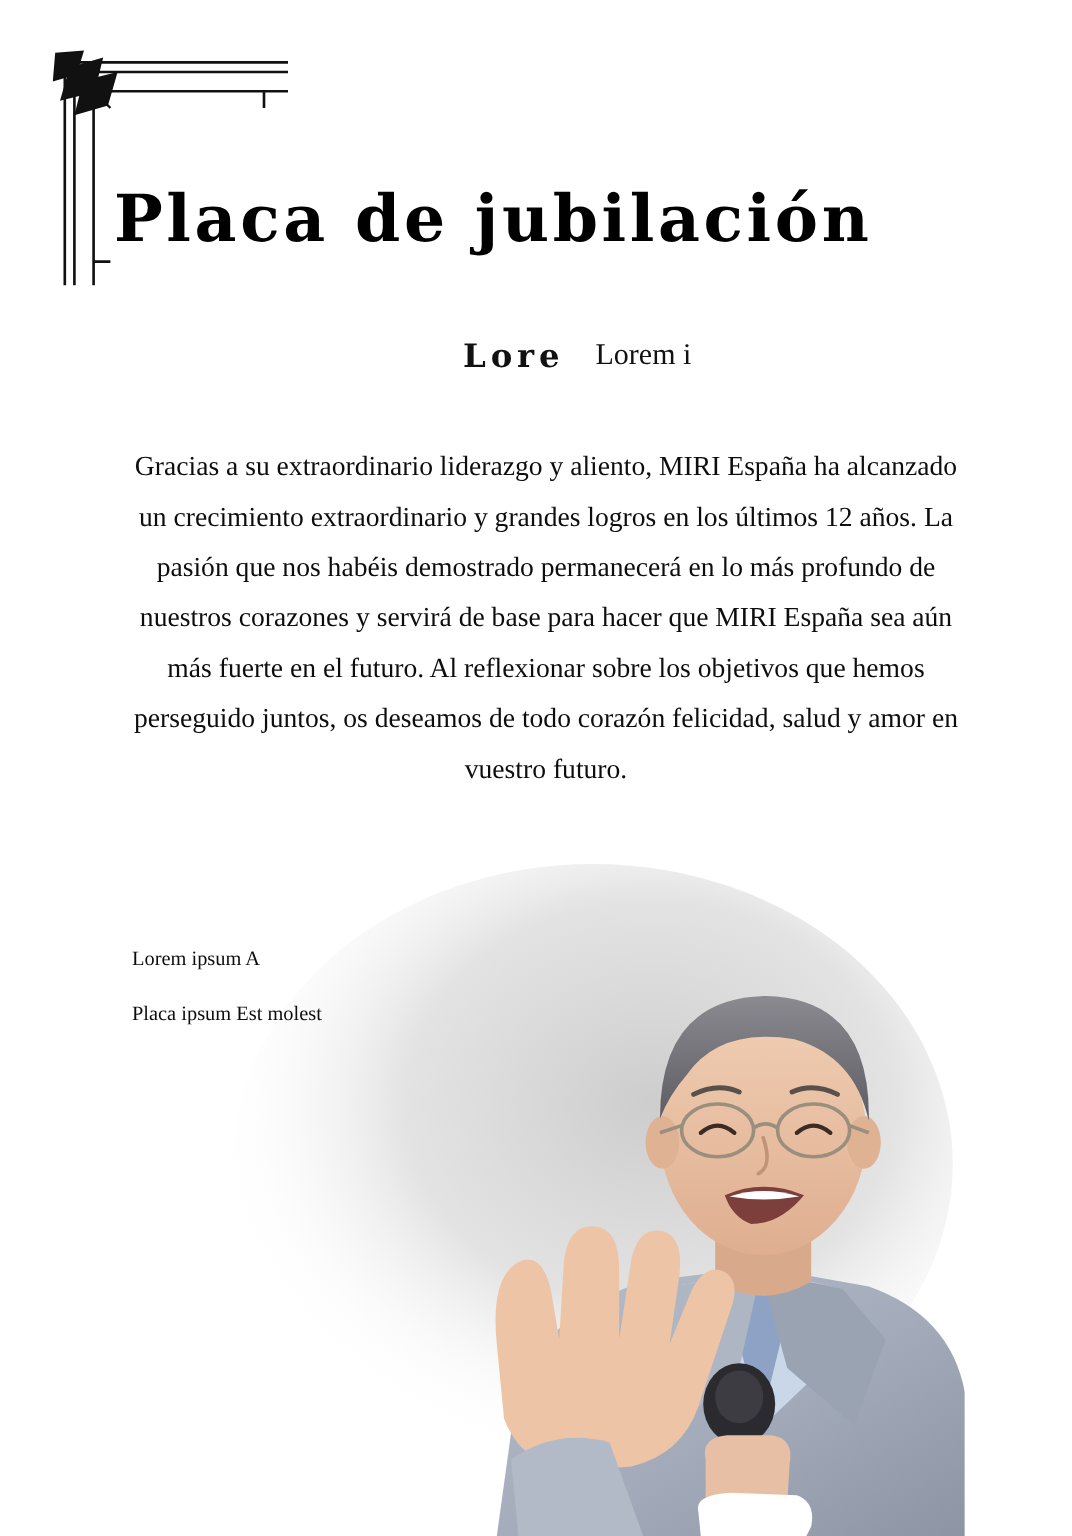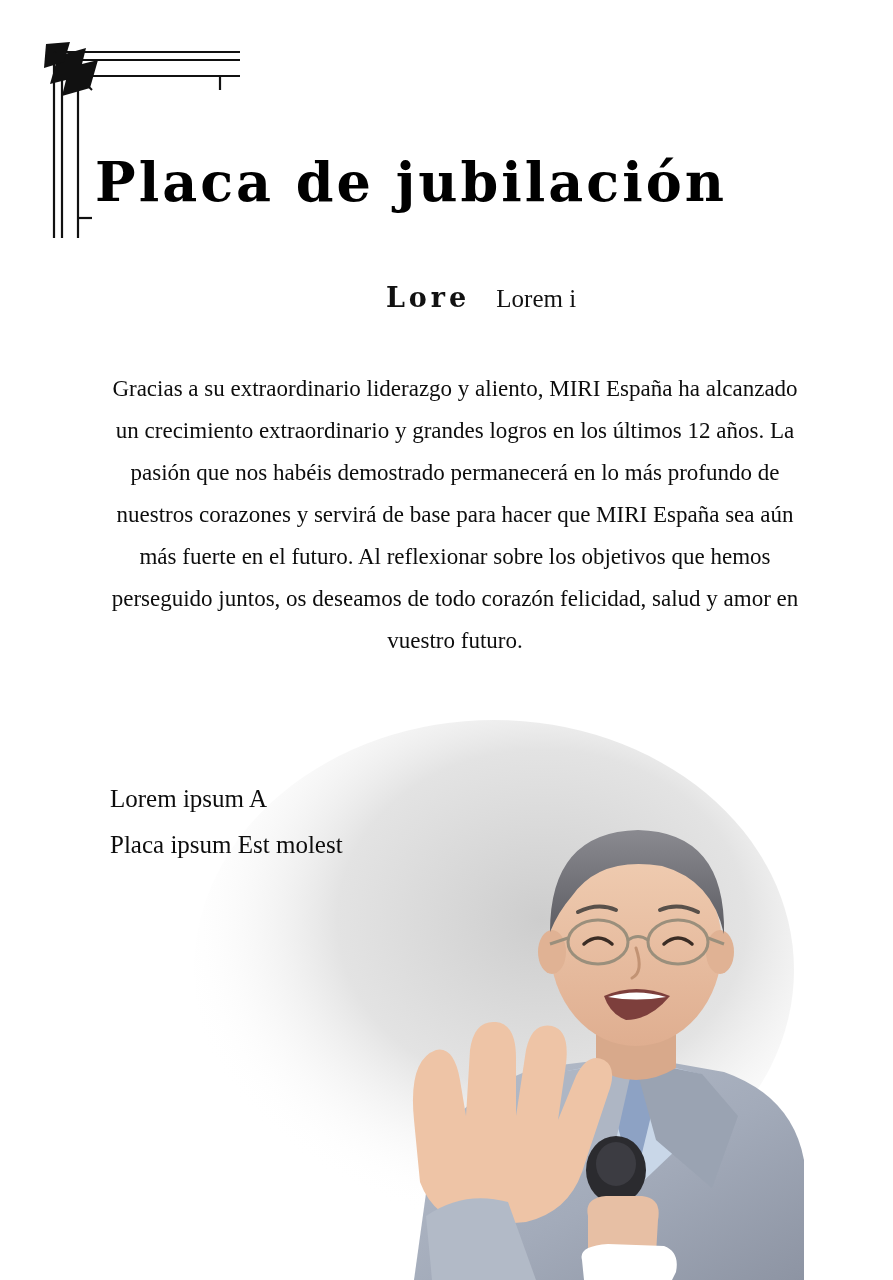--- a/index.html
+++ b/index.html
@@ -48,21 +48,21 @@
   }
 
   
   .name-row {
     position: absolute;
     left: 0;
     right: 0;
     top: 282px;
     display: flex;
     justify-content: center;
-    align-items: flex-end;
+    align-items: flex-start;
     gap: 26px;
     padding-left: 140px;
   }
   .name-main {
     font-family: "DejaVu Serif", serif;
     font-weight: 700;
     font-size: 27px;
     letter-spacing: 4px;
     color: #111111;
   }
@@ -82,21 +82,21 @@
     line-height: 42px;
     color: #0d0d0d;
     text-align: center;
   }
 
   .signoff {
     position: absolute;
     left: 110px;
     top: 776px;
     width: 600px;
-    font-size: 25px;
+    font-size: 17px;
     line-height: 46px;
     color: #0d0d0d;
     z-index: 3;
   }
 
   
   .photo {
     position: absolute;
     right: 18px;
     bottom: 0;

